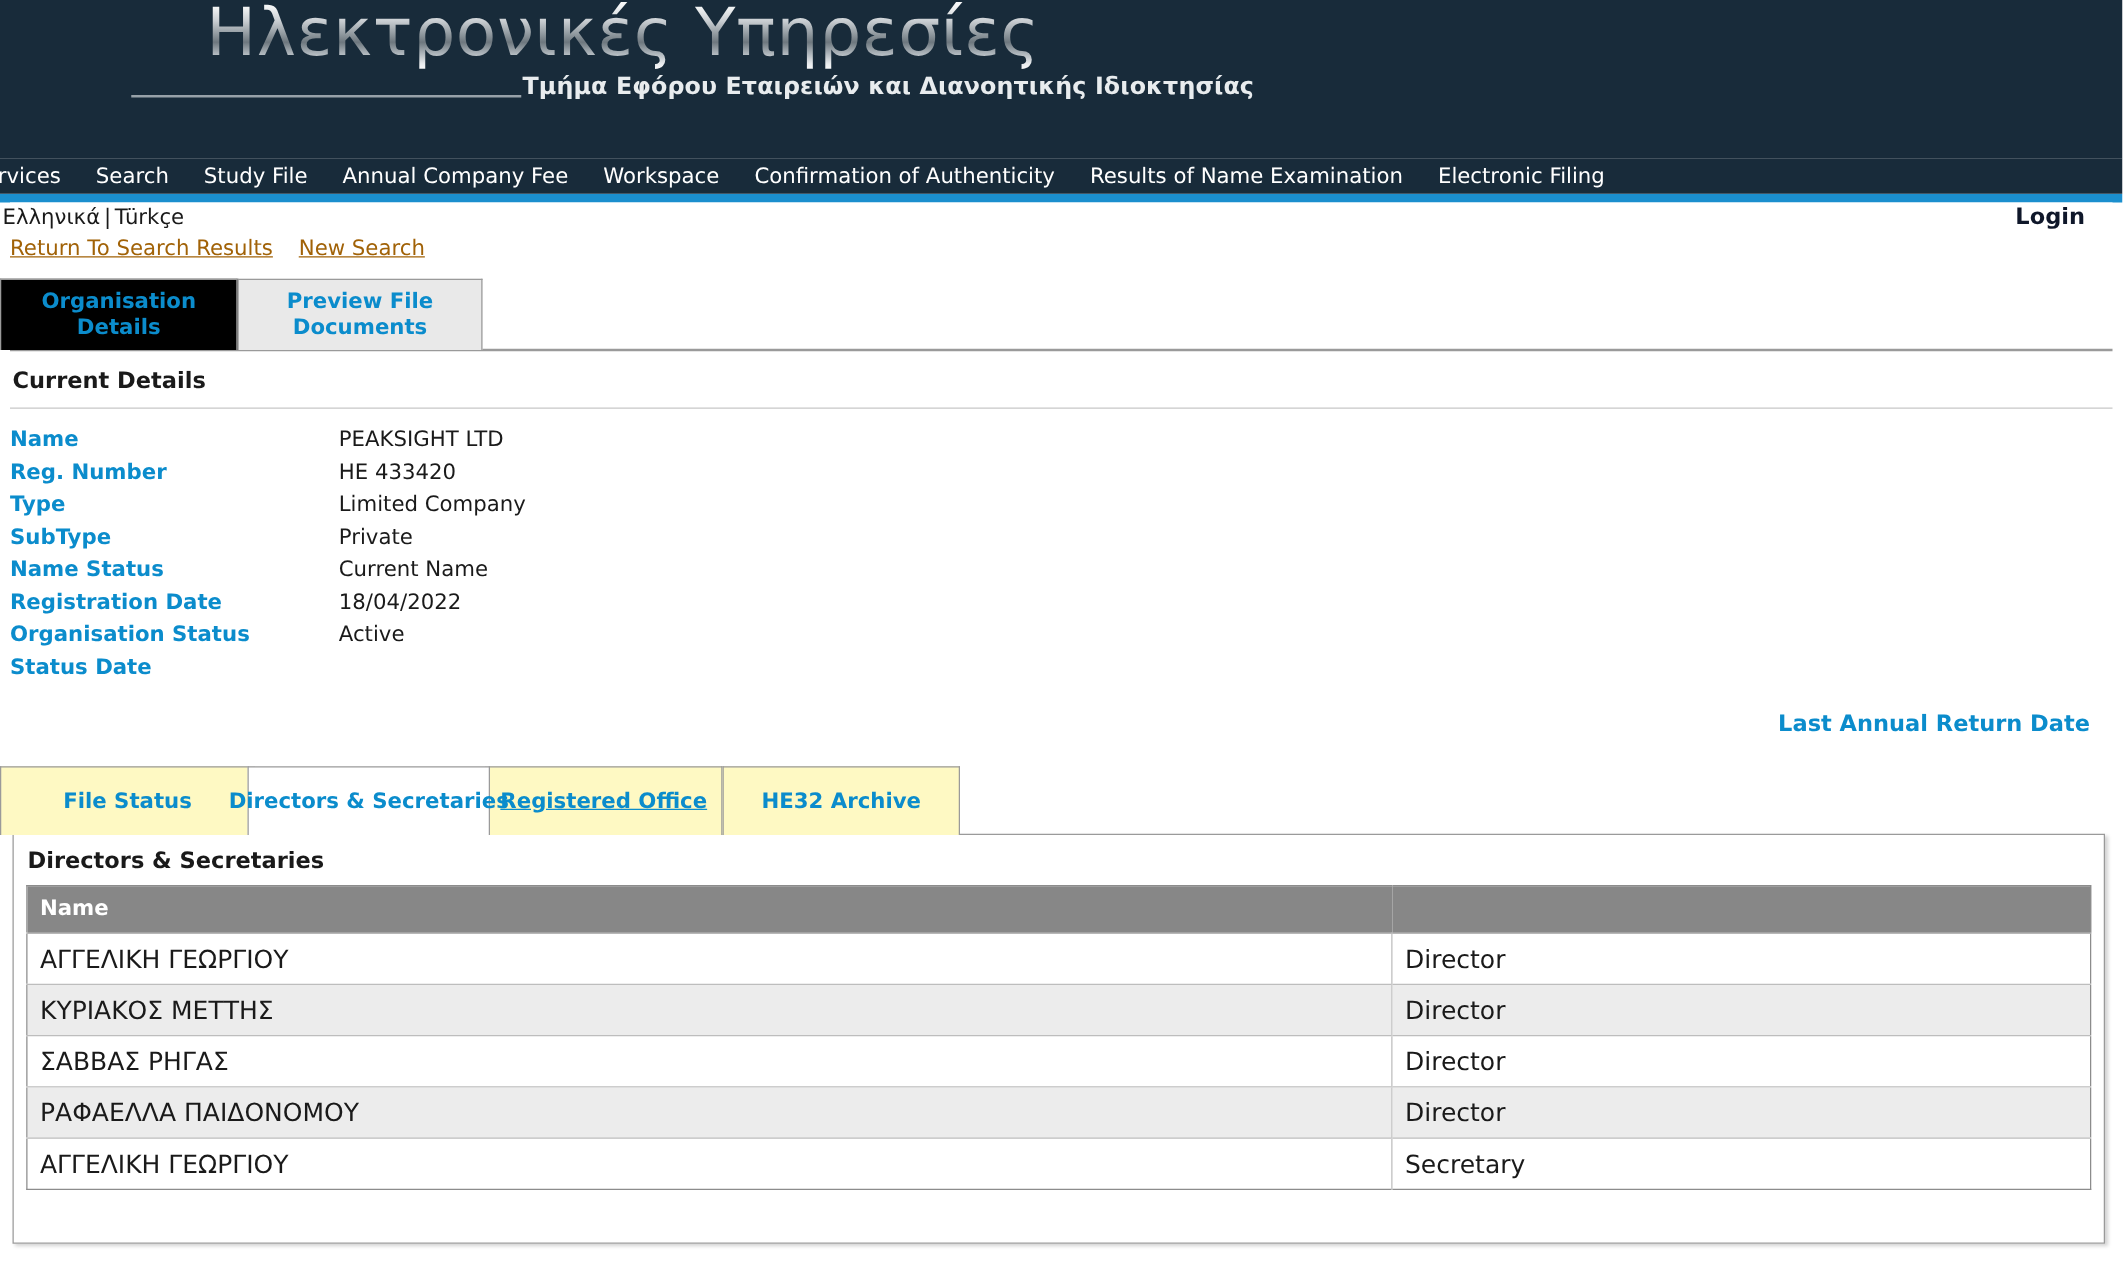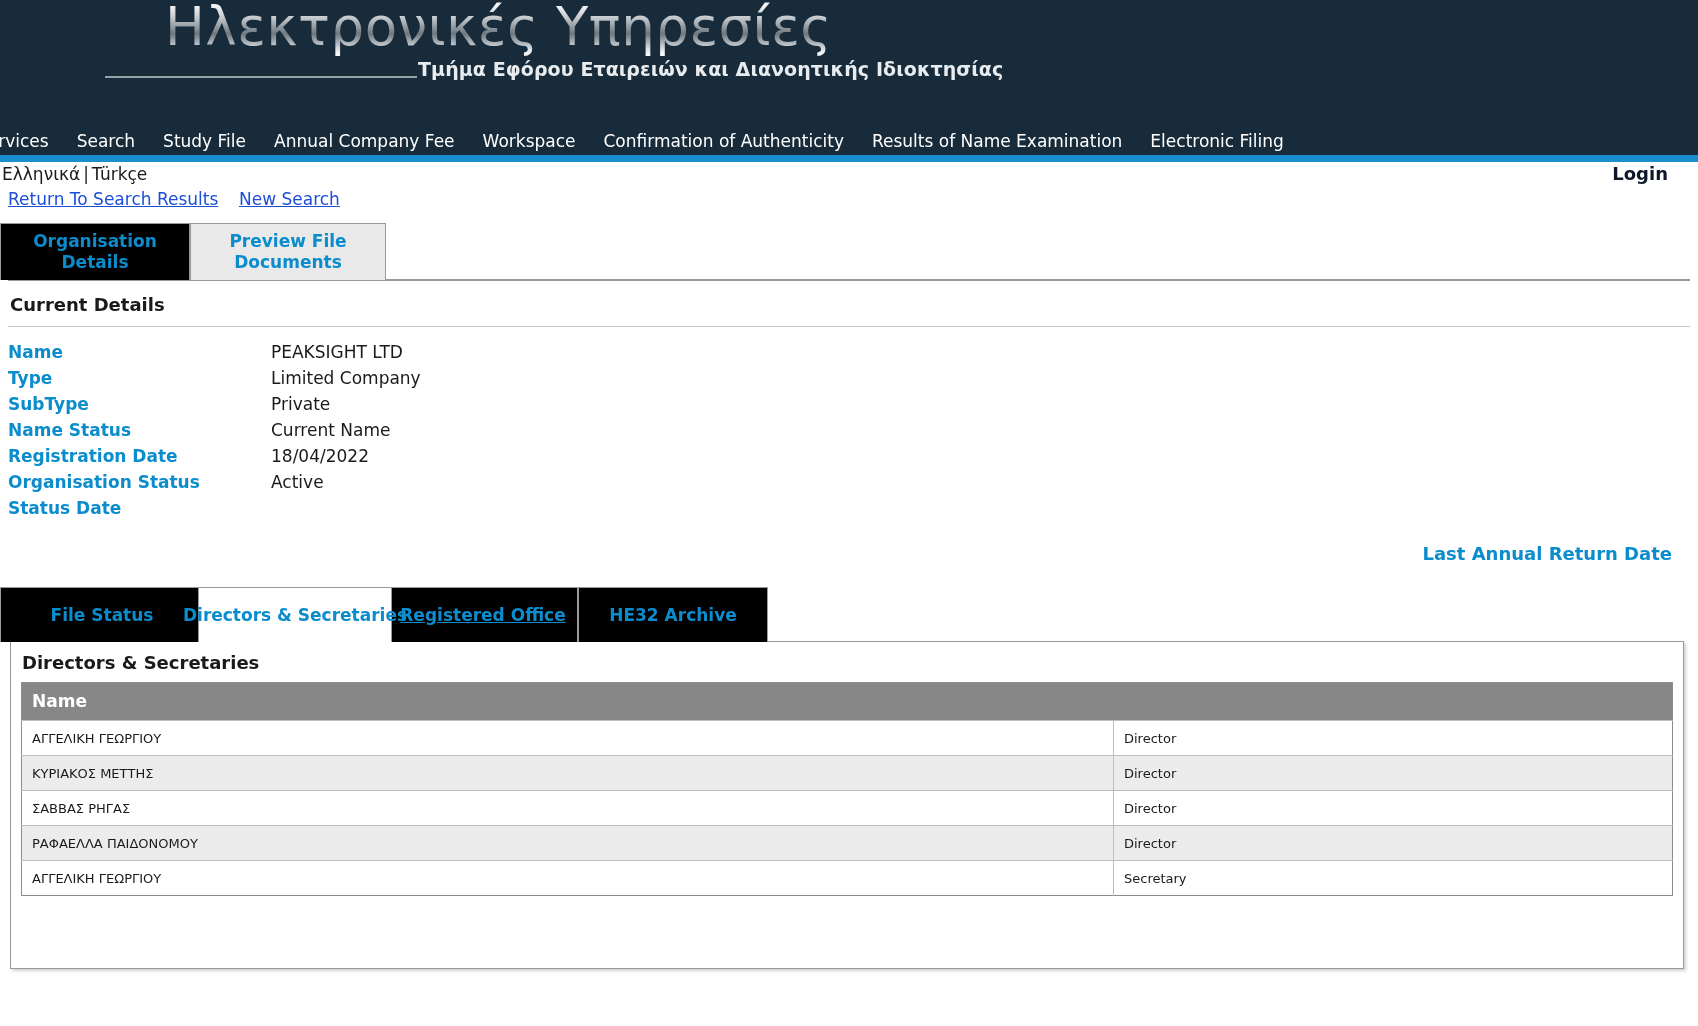--- a/index.html
+++ b/index.html
@@ -119,21 +119,21 @@
 
   
   .searchlinks {
     position: relative;
     height: 34px;
   }
   .searchlinks a {
     position: absolute;
     top: 0;
     font-size: 17px;
-    color: #1d4ed8;
+    color: #a16207;
     text-decoration: underline;
     cursor: pointer;
   }
   #lnk-return { left: 0px; }
   #lnk-new { left: 231px; }
 
   
   .tabstrip {
     position: relative;
     height: 57px;
@@ -225,21 +225,21 @@
     align-items: center;
     justify-content: center;
     font-size: 17px;
     font-weight: 700;
     color: #0b8ccc;
     cursor: pointer;
     white-space: nowrap;
     padding: 0 8px;
   }
   .subtab.active { background: #ffffff; z-index: 3; }
-  .subtab.inactive { background: #000000; z-index: 2; }
+  .subtab.inactive { background: #fef9c3; z-index: 2; }
   #stab-file   { left: -8px;  width: 204px; }
   #stab-dirs   { left: 190px; width: 194px; }
   #stab-reg    { left: 380px; width: 190px; text-decoration: underline; }
   #stab-he32   { left: 570px; width: 190px; }
 
   
   .panel {
     position: relative;
     border: 1px solid #9a9a9a;
     background: #ffffff;
@@ -268,21 +268,21 @@
     color: #ffffff;
     font-size: 17px;
     font-weight: 700;
     text-align: left;
     padding: 8px 0 9px 10px;
     height: 35px;
     border: none;
   }
   .dtable th.col-name { width: 1092px; }
   .dtable td {
-    font-size: 13px;
+    font-size: 20px;
     color: #1a1a1a;
     padding: 8px 0 8px 10px;
     height: 35px;
     border-top: 1px solid #bdbdbd;
     border-right: 1px solid #bdbdbd;
     white-space: nowrap;
     overflow: hidden;
   }
   .dtable td:last-child { border-right: none; }
   .dtable tbody tr:nth-child(odd)  td { background: #ffffff; }
@@ -337,20 +337,24 @@
   <div class="tabs-underline"></div>
 
   <div class="section-head">Current Details</div>
 
   <div class="detail-table">
     <div class="drow">
       <div class="dlabel">Name</div>
       <div class="dvalue">PEAKSIGHT LTD</div>
     </div>
     <div class="drow">
+      <div class="dlabel">Reg. Number</div>
+      <div class="dvalue">HE 433420</div>
+    </div>
+    <div class="drow">
       <div class="dlabel">Type</div>
       <div class="dvalue">Limited Company</div>
     </div>
     <div class="drow">
       <div class="dlabel">SubType</div>
       <div class="dvalue">Private</div>
     </div>
     <div class="drow">
       <div class="dlabel">Name Status</div>
       <div class="dvalue">Current Name</div>

